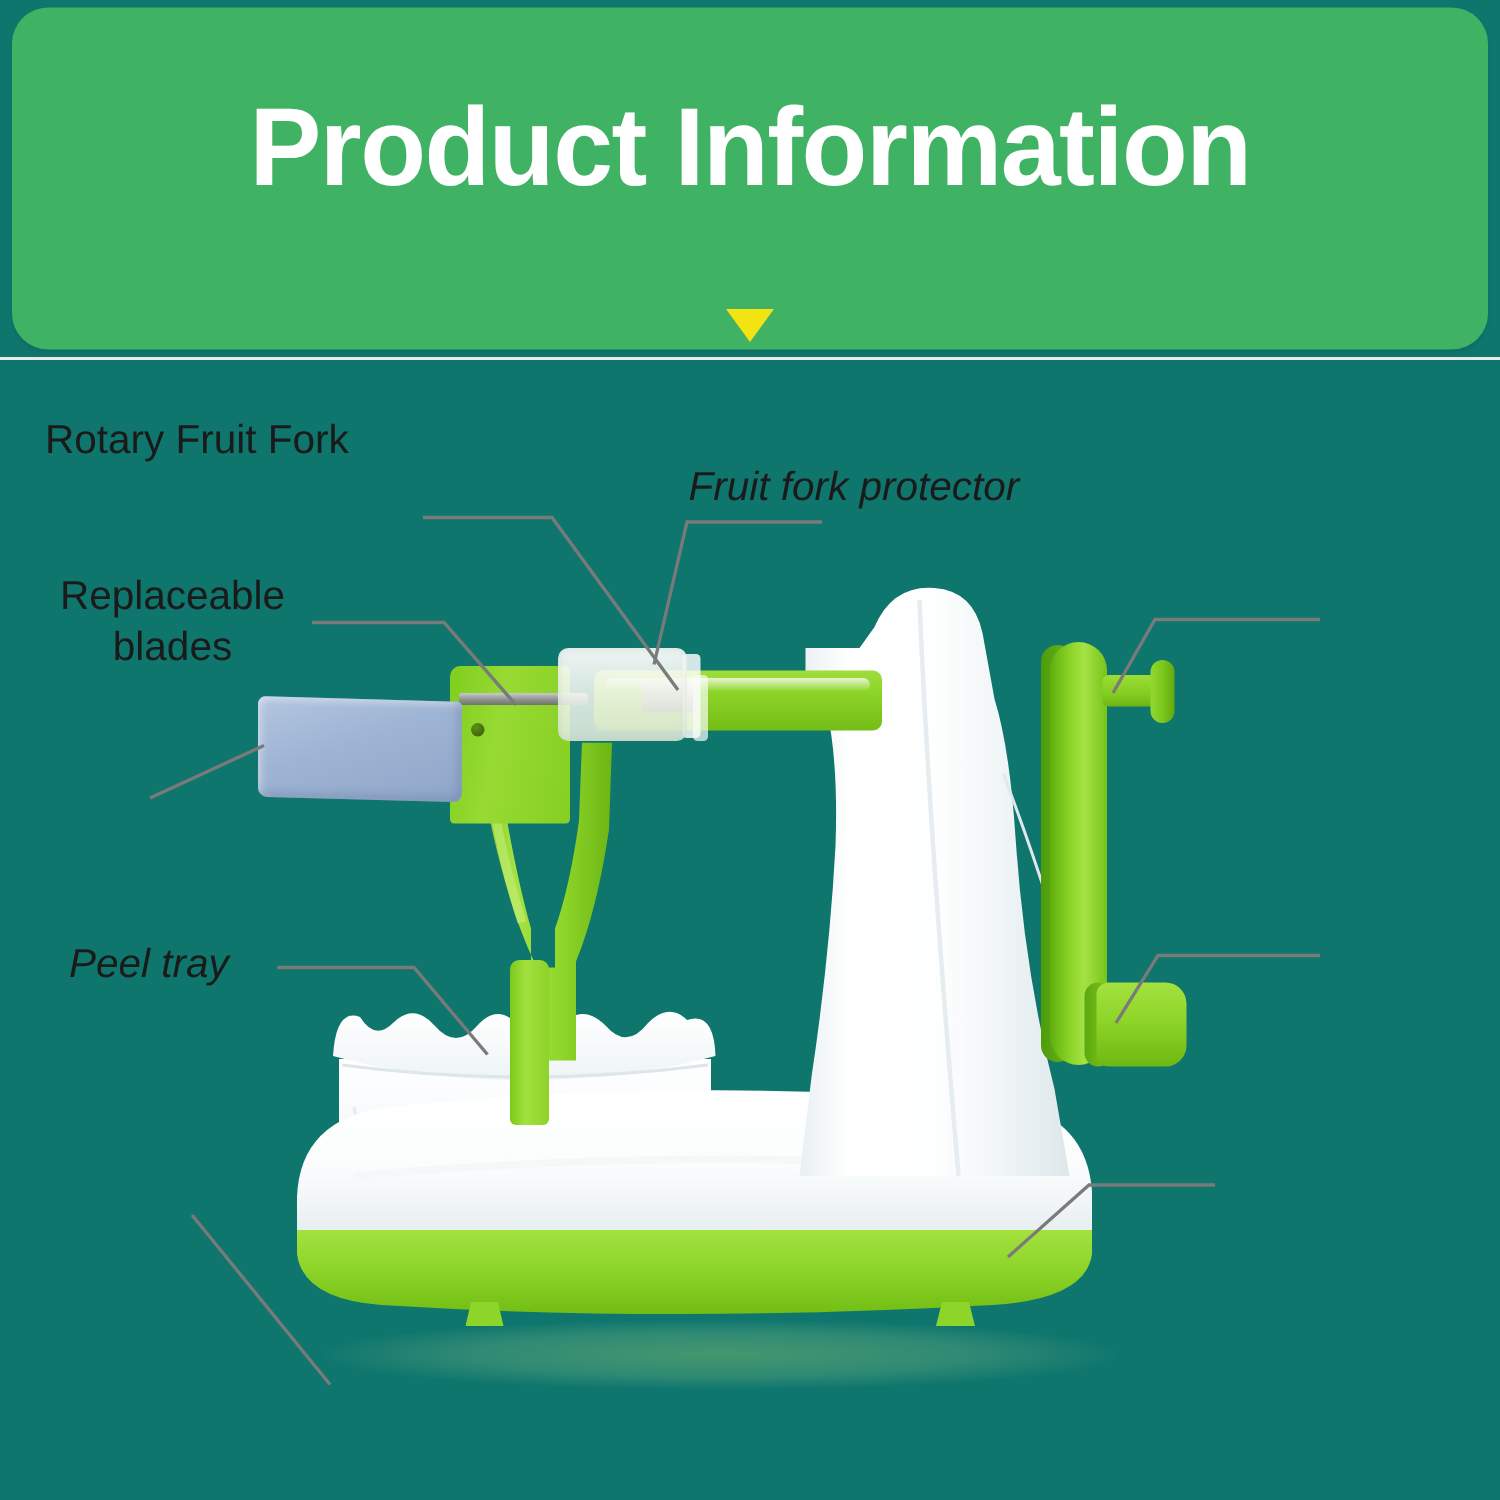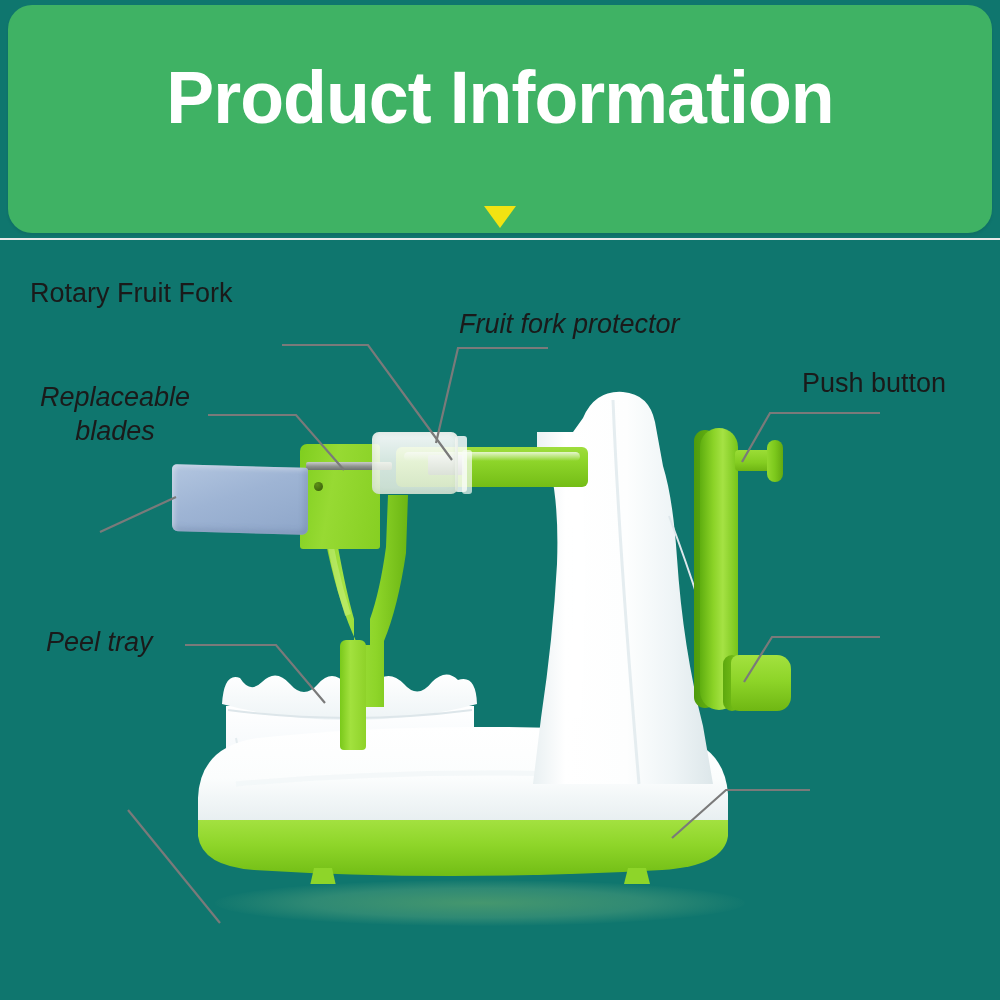--- a/index.html
+++ b/index.html
@@ -459,23 +459,22 @@
       <path d="M128,810 L220,923"></path>
 
       <path of="" d="M810,790 L726,790 L672,838"></path>
     </g>
   </svg>
 
   <div class="label" style="left:30px; top:276px;">Rotary Fruit Fork</div>
 
   <div class="label" style="left:459px; top:307px;font-style:italic;">Fruit fork protector</div>
 
-  <div class="label" style="left:802px; top:366px;">Push button</div>
-
-  <div class="label center" style="left:20px; top:380px; width:190px;font-style:italic;">Replaceable
+
+  <div class="label center" style="left:20px; top:380px; width:190px;">Replaceable
 blades</div>
 
 
 
   <div class="label" style="left:46px; top:625px;font-style:italic;">Peel tray</div>
 
 
 
 </div>
 

